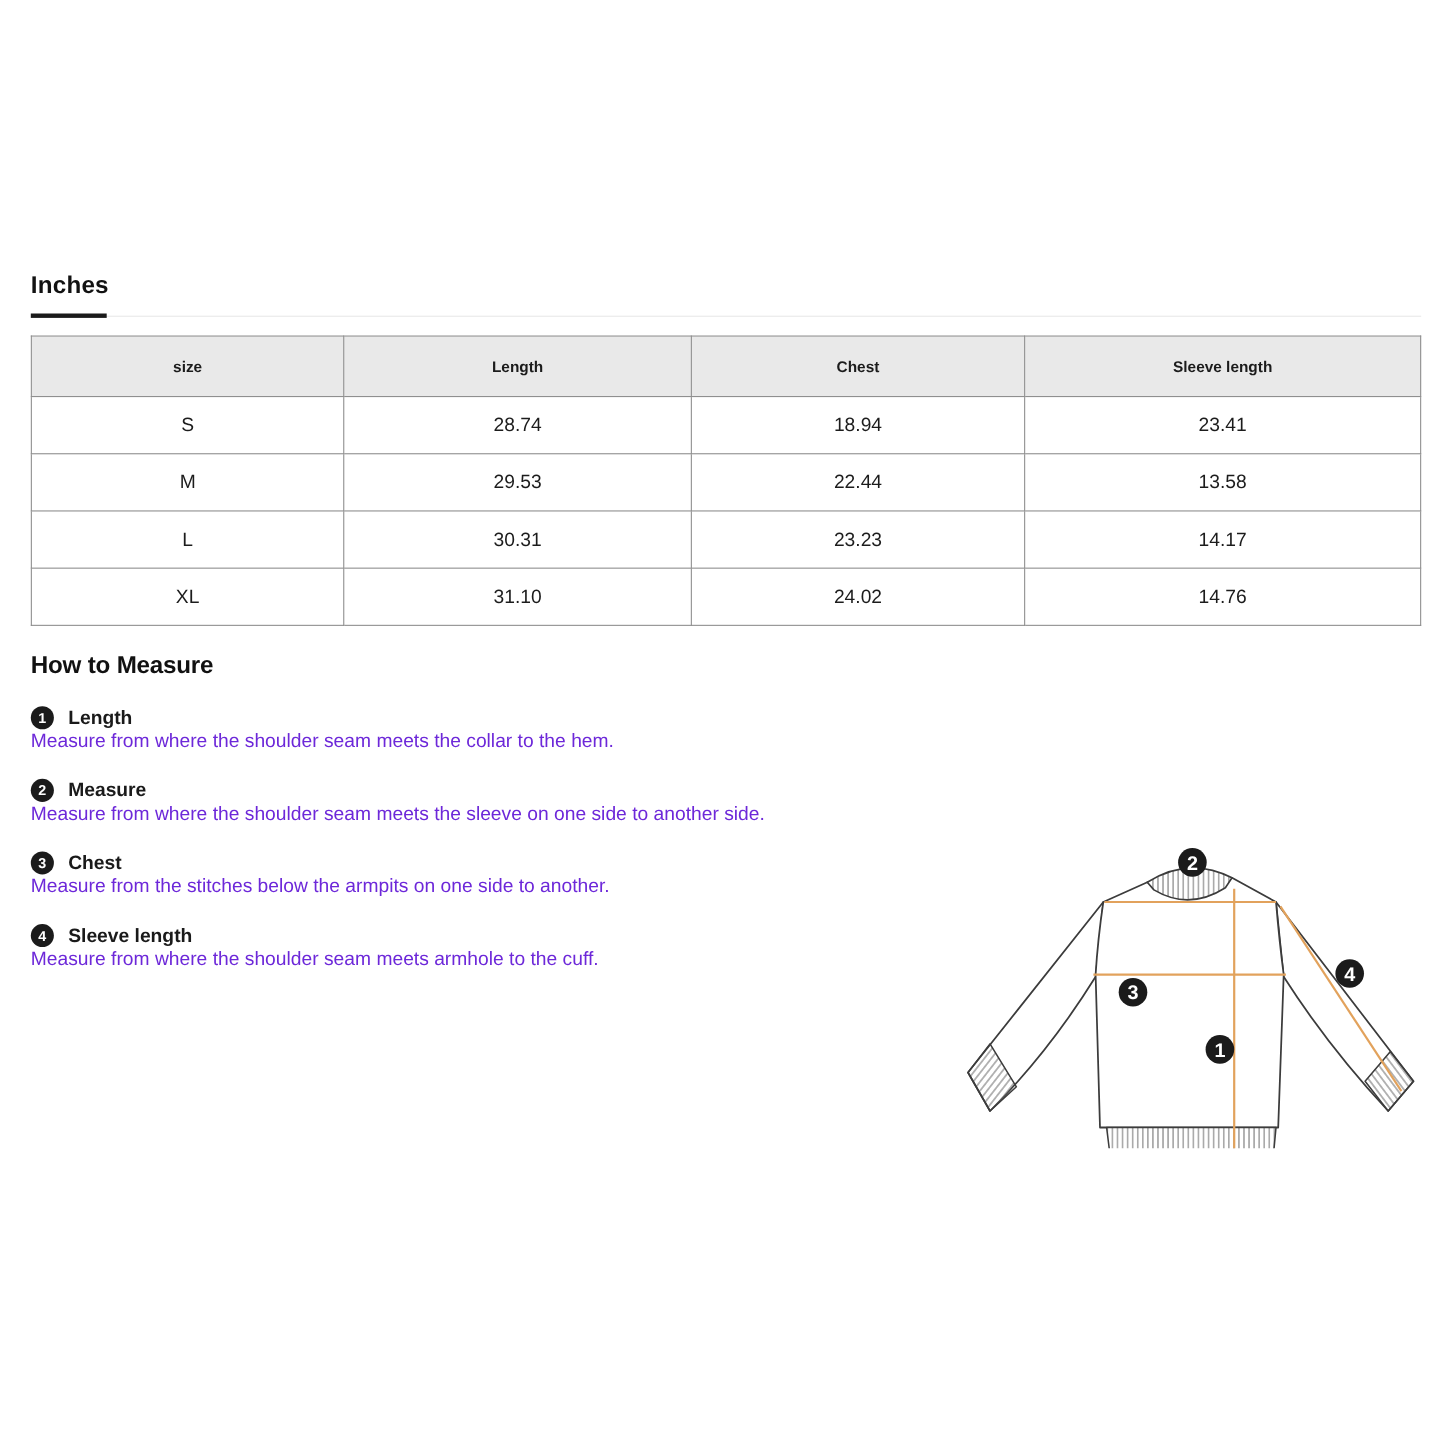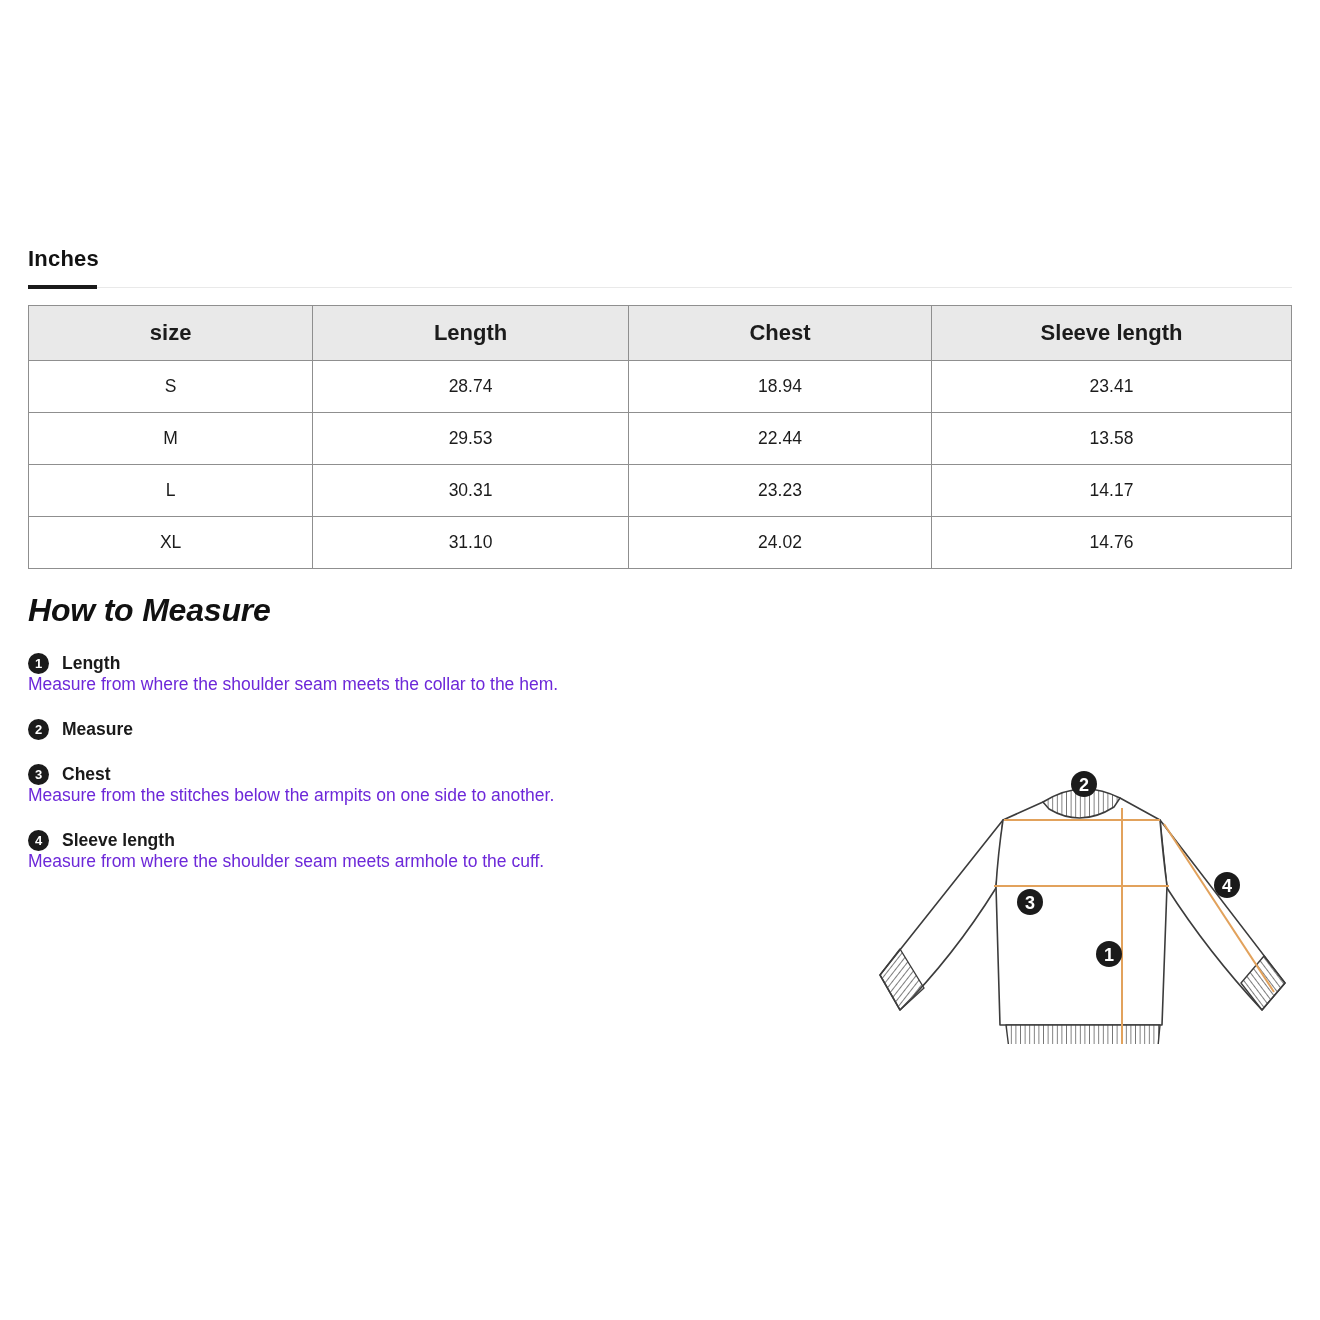--- a/index.html
+++ b/index.html
@@ -57,44 +57,43 @@
     table-layout: fixed;
   }
   .size-table th, .size-table td {
     border: 1px solid #8f8f8f;
     text-align: center;
     vertical-align: middle;
   }
   .size-table th {
     height: 55px;
     background: #e9e9e9;
-    font-size: 22px;
+    font-size: 14px;
     font-weight: 700;
     color: #1c1c1c;
   }
   .size-table td {
     height: 52px;
     font-size: 17.5px;
     font-weight: 400;
     color: #1c1c1c;
     background: #ffffff;
   }
   .col-size   { width: 22.5%; }
   .col-length { width: 25%; }
   .col-chest  { width: 24%; }
   .col-sleeve { width: 28.5%; }
 
   
   .htm-title {
     margin-top: 23px;
-    font-size: 32px;
+    font-size: 22px;
     font-weight: 700;
     letter-spacing: -0.2px;
     color: #111111;
-    font-style: italic;
   }
   .measure-list { margin-top: 6px; max-width: 820px; }
   .m-label-row {
     display: flex;
     align-items: center;
     gap: 13px;
     margin-top: 24px;
   }
   .m-badge {
     width: 21px;
@@ -205,20 +204,21 @@
           <span class="m-label">Length</span>
         </div>
         <div class="m-desc">Measure from where the shoulder seam meets the collar to the hem.</div>
       </div>
 
       <div class="m-item">
         <div class="m-label-row">
           <span class="m-badge">2</span>
           <span class="m-label">Measure</span>
         </div>
+        <div class="m-desc">Measure from where the shoulder seam meets the sleeve on one side to another side.</div>
       </div>
 
       <div class="m-item">
         <div class="m-label-row">
           <span class="m-badge">3</span>
           <span class="m-label">Chest</span>
         </div>
         <div class="m-desc">Measure from the stitches below the armpits on one side to another.</div>
       </div>
 

